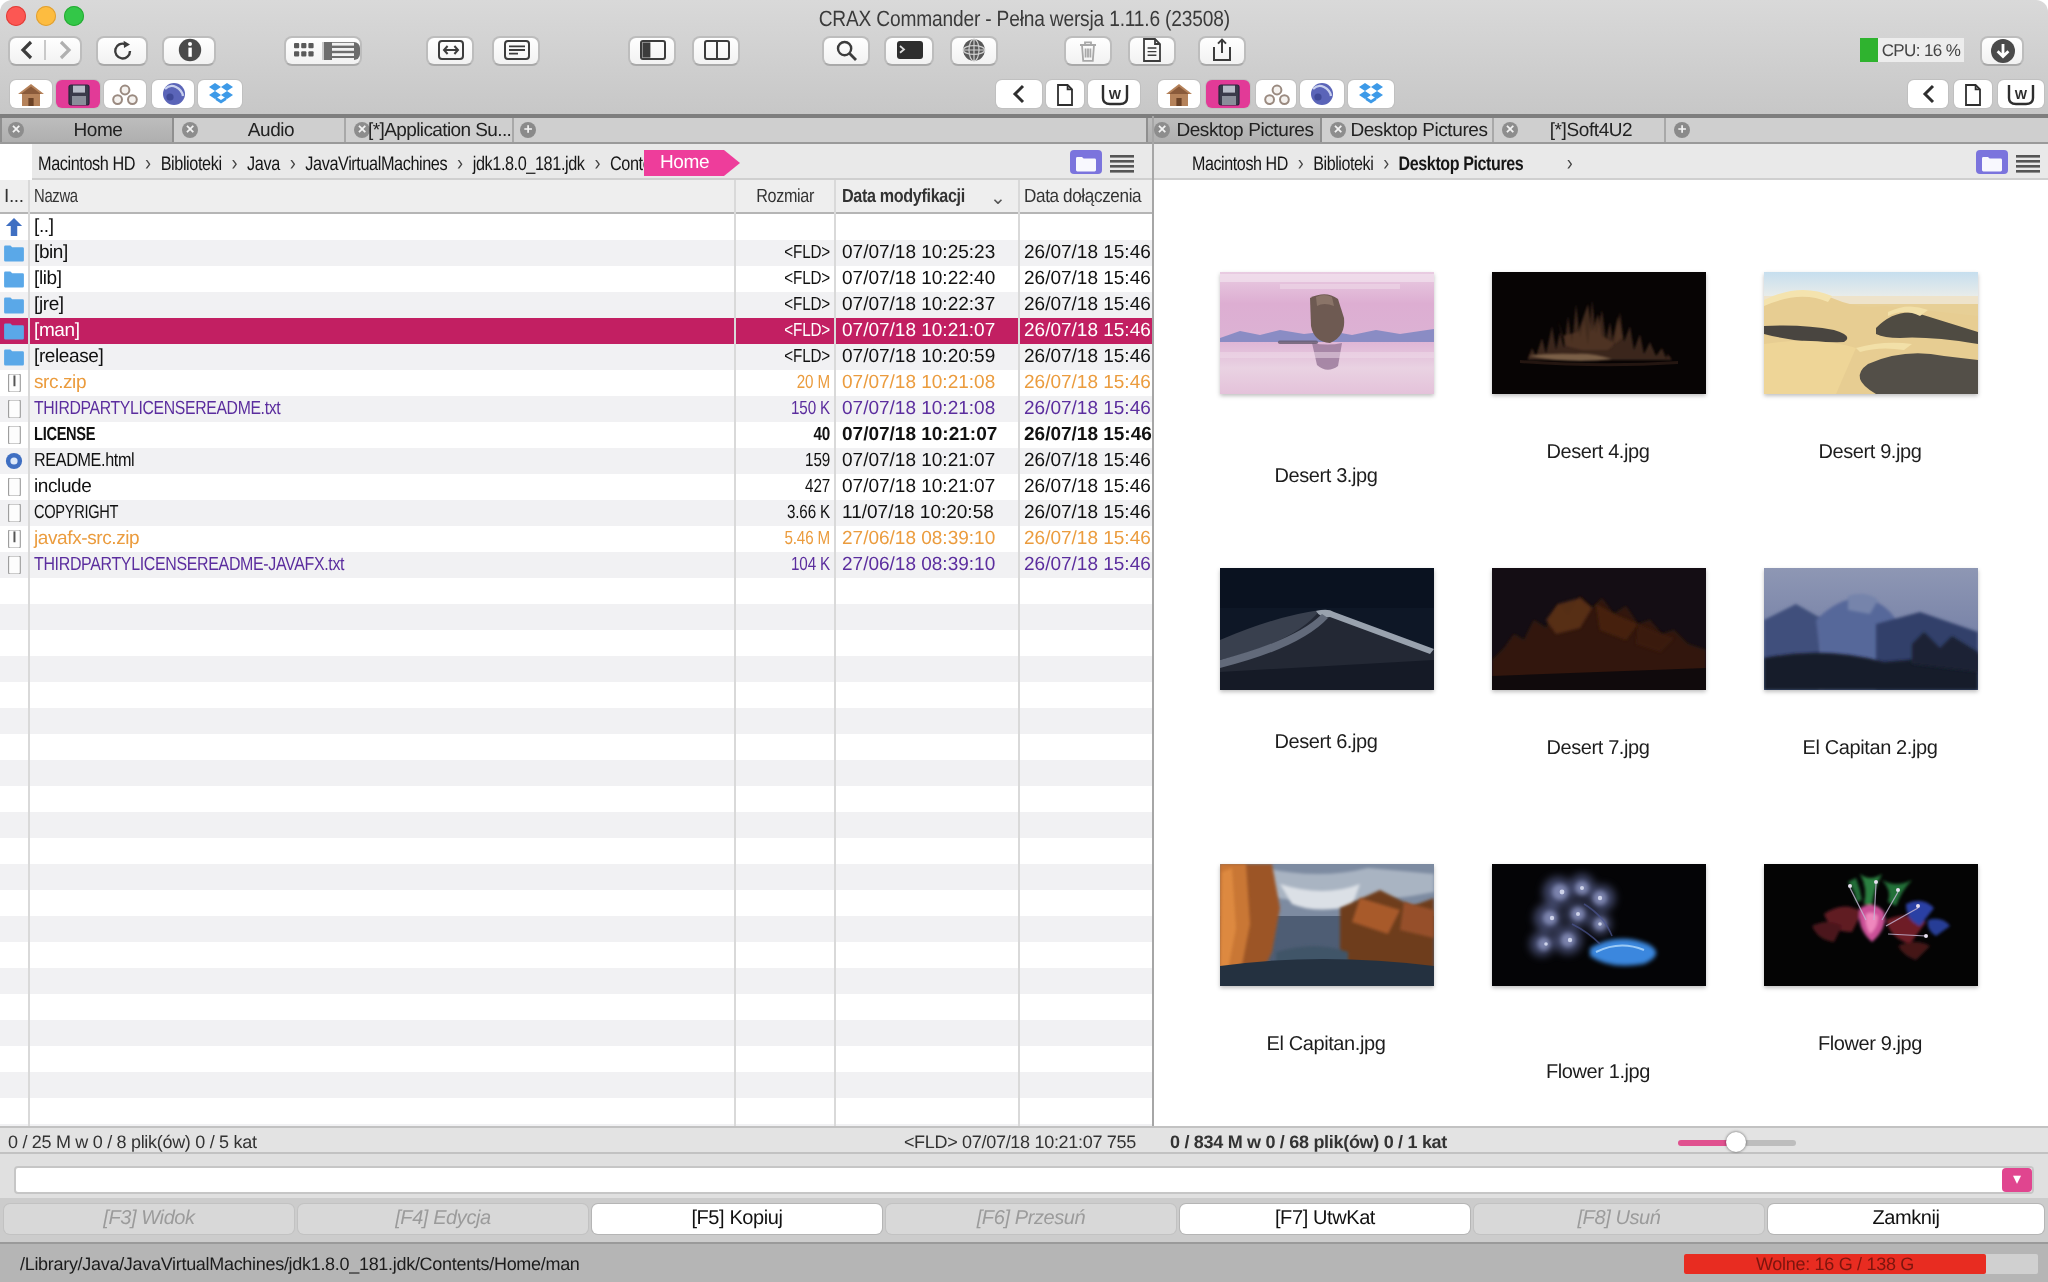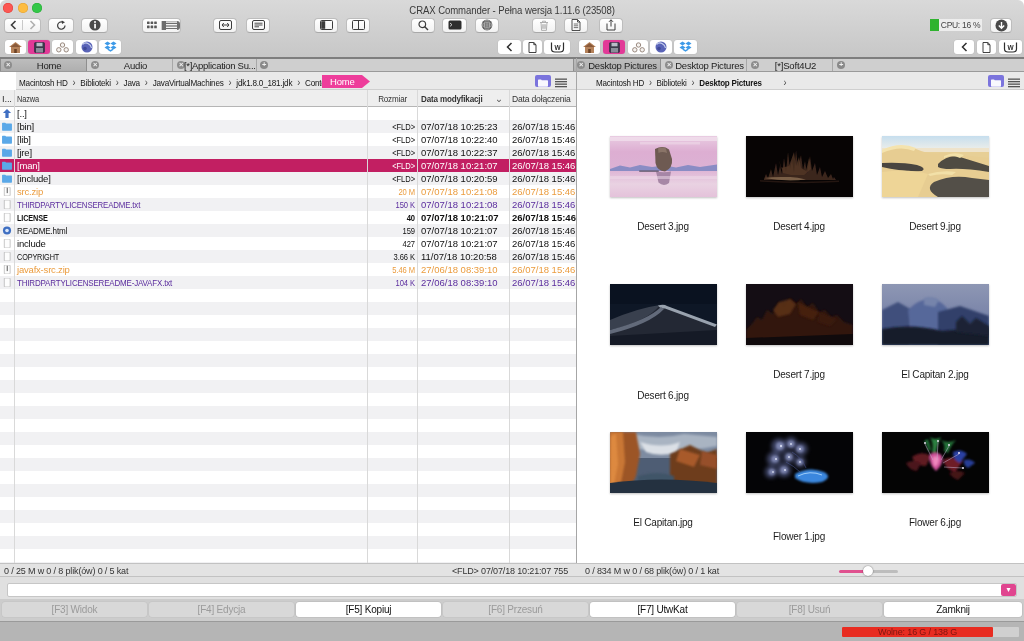--- a/index.html
+++ b/index.html
@@ -48,21 +48,21 @@
   #pdiv { left:576px; top:58px; width:1px; height:505px; background:#a6a6a6; }
   .thumb { position:absolute; width:107px; height:61px; box-shadow:0 1px 2px rgba(0,0,0,0.25); }
   .tlabel { position:absolute; width:130px; text-align:center; font-size:10px; color:#1d1d1d; letter-spacing:-0.2px; }
   
   #status { left:0; top:563px; width:1024px; height:14px; background:#e3e3e3; border-top:1px solid #c2c2c2; border-bottom:1px solid #c2c2c2; font-size:9px; color:#333; letter-spacing:-0.15px; }
   #cmdrow { left:0; top:577px; width:1024px; height:22px; background:#e0e0e0; }
   #cmdin { position:absolute; left:7px; top:6px; width:1010px; height:14px; background:#fff; border:1px solid #c6c6c6; border-radius:2px; }
   #cmdbtn { position:absolute; right:0px; top:0px; width:15px; height:12px; background:#e0458f; border-radius:2px; color:#fff; font-size:8px; text-align:center; line-height:12px; }
   #fnrow { left:0; top:599px; width:1024px; height:22px; background:#cccccc; }
   .fn { position:absolute; top:3px; height:15px; width:145px; border-radius:3px; font-size:10px; text-align:center; line-height:15px; letter-spacing:-0.2px; }
-  .fn.dis { background:#d8d8d8; color:#9b9b9b; box-shadow:0 0 0 0.5px #c2c2c2; }
+  .fn.dis { background:#d8d8d8; color:#9b9b9b; box-shadow:0 0 0 0.5px #c2c2c2;font-style:italic; }
   .fn.en { background:#ffffff; color:#111; box-shadow:0 0 0 0.5px #b5b5b5; }
   #bbar { left:0; top:621px; width:1024px; height:20px; background:#b5b5b5; border-top:1px solid #9a9a9a; font-size:9px; color:#1c1c1c; letter-spacing:-0.15px; }
 </style></head>
 <body>
 <div class="abs" id="chrome"></div>
 <div class="abs tl" style="left:2.5px; background:#fc5753; box-shadow:inset 0 0 0 0.5px #df3e38;"></div>
 <div class="abs tl" style="left:17.5px; background:#fdbc40; box-shadow:inset 0 0 0 0.5px #de9f34;"></div>
 <div class="abs tl" style="left:31.5px; background:#33c748; box-shadow:inset 0 0 0 0.5px #27aa35;"></div>
 <div class="abs" id="title"><span style="display:inline-block; transform:scaleX(0.87);">CRAX Commander - Pełna wersja 1.11.6 (23508)</span></div>
 
@@ -423,21 +423,21 @@
       </svg>
       <span class="nm">[man]</span>
       <span class="sz">&lt;FLD&gt;</span>
       <span class="dm">07/07/18 10:21:07</span>
       <span class="dd">26/07/18 15:46</span>
     </div>
  <div class="row" style="top:172px;">
       <svg class="icon" viewBox="0 0 11 10">
         <path d="M0 1.5 Q0 0.8 0.7 0.8 L3.5 0.8 L4.5 1.8 L10.3 1.8 Q11 1.8 11 2.5 L11 9 Q11 9.7 10.3 9.7 L0.7 9.7 Q0 9.7 0 9 Z" fill="#5aa8e8"></path>
       </svg>
-      <span class="nm">[include]</span>
+      <span class="nm">[release]</span>
       <span class="sz">&lt;FLD&gt;</span>
       <span class="dm">07/07/18 10:20:59</span>
       <span class="dd">26/07/18 15:46</span>
     </div>
  <div class="row fzip" style="top:185px;">
       <svg class="icon" viewBox="0 0 11 10">
         <rect x="2.5" y="0" width="6.5" height="10" rx="0.8" fill="#fdfdfd" stroke="#999" stroke-width="0.6"></rect>
         <rect x="5.2" y="0.8" width="1.1" height="6" fill="#555"></rect>
       </svg>
       <span class="nm">src.zip</span>
@@ -538,21 +538,21 @@
  <rect x="0" y="1" width="107" height="4" fill="#f2e2ee" opacity="0.7"></rect>
  <rect x="30" y="6" width="60" height="2.5" fill="#eed8e8" opacity="0.6"></rect>
  <path d="M0 33 L10 29.5 L20 31.5 L30 29 L42 31 L55 29.5 L66 31.5 L78 29 L90 31 L107 28.5 L107 35.5 L0 35.5 Z" fill="#8289c2" opacity="0.92"></path>
  <rect y="35" width="107" height="26" fill="url(#d3wat)"></rect>
  <path d="M45 13 Q53 9 59 13.5 L62 23 Q63 32 55 35.5 Q47 35 45.5 27 Z" fill="#6e5a52"></path>
  <path d="M48 12.5 Q52 10.5 56 12.5 L57 17 Q52 15 48.5 17 Z" fill="#8a7468"></path>
  <path d="M46 35.5 Q54 37 61 35.5 L59 47 Q53.5 51 48.5 46.5 Z" fill="#a080a0" opacity="0.9"></path>
  <rect x="29" y="34.2" width="20" height="1.8" rx="0.9" fill="#645a6e" opacity="0.8"></rect>
  <rect x="0" y="40" width="107" height="3" fill="#f0dcea" opacity="0.5"></rect>
 </svg>
-<div class="tlabel" style="left:598px; top:221px;">Desert 3.jpg</div>
+<div class="tlabel" style="left:598px; top:233px;">Desert 3.jpg</div>
 
 <svg class="thumb" style="left:746px; top:136px;" viewBox="0 0 107 61">
  <defs>
         <filter id="b0" x="-20%" y="-20%" width="140%" height="140%">
           <feGaussianBlur stdDeviation="0.5"></feGaussianBlur>
         </filter>
       </defs>
  <rect width="107" height="61" fill="#070404"></rect>
  <path filter="url(#b0)" d="M18 43 L20 38 L22 42 L25 33 L27 41 L30 27 L32 39 L34 30 L36 38 L38 22 L40 36 L42 16 L44 33 L46 24 L48 37 L50 14 L52 31 L55 19 L57 34 L59 25 L61 37 L64 20 L66 35 L69 27 L71 39 L74 31 L76 41 L79 35 L82 42 L85 38 L87 43 L88 41 L90 44 L18 44 Z" fill="#3b251c"></path>
  <path filter="url(#b0)" d="M33 24 L35 32 L43 30 L48 16 L50 30 L53 21 L55 32 L60 35 L63 22 L65 33 L58 39 L45 39 L37 37 Z" fill="#553727" opacity="0.75"></path>
@@ -584,21 +584,21 @@
 
 <svg class="thumb" style="left:610px; top:284px;" viewBox="0 0 107 61">
  <rect width="107" height="61" fill="#0e1726"></rect>
  <rect width="107" height="20" fill="#0a1220"></rect>
  <path d="M0 36 Q28 24 50 21 L55 22.5 Q38 38 0 46 Z" fill="#39404e"></path>
  <path d="M50 21 L107 41 L107 61 L0 61 L0 46 Q38 37 50 21 Z" fill="#232834"></path>
  <path d="M48 21.5 Q54 20 57 22 L107 40.5 L105 43 L55 24.5 Q50 25 48 21.5 Z" fill="#99a2ae"></path>
  <path d="M0 46 Q38 36 51 23 L54 25 Q40 40 0 50 Z" fill="#626a7a"></path>
  <path d="M0 52 L107 46 L107 61 L0 61 Z" fill="#151a26"></path>
 </svg>
-<div class="tlabel" style="left:598px; top:390px;">Desert 6.jpg</div>
+<div class="tlabel" style="left:598px; top:366px;">Desert 6.jpg</div>
 
 <svg class="thumb" style="left:746px; top:284px;" viewBox="0 0 107 61">
  <defs>
         <filter id="b1" x="-20%" y="-20%" width="140%" height="140%">
           <feGaussianBlur stdDeviation="0.8"></feGaussianBlur>
         </filter>
       </defs>
  <rect width="107" height="61" fill="#140d14"></rect>
  <path filter="url(#b1)" d="M0 46 L6 40 L11 33 L16 36 L21 26 L27 30 L33 18 L38 24 L44 14 L50 20 L55 15 L61 23 L67 19 L73 28 L79 26 L85 33 L91 31 L98 38 L107 41 L107 61 L0 61 Z" fill="#31190f"></path>
  <path filter="url(#b1)" d="M27 26 L33 18 L44 15 L50 20 L44 30 L32 33 Z" fill="#5c3018" opacity="0.9"></path>
@@ -723,27 +723,27 @@
         <path d="M62 35 L81 36"></path>
  </g>
  <g fill="#e8e0f0">
   <circle cx="43" cy="11" r="1"></circle>
         <circle cx="56" cy="9" r="1"></circle>
         <circle cx="67" cy="13" r="1"></circle>
         <circle cx="77" cy="21" r="1"></circle>
         <circle cx="81" cy="36" r="1"></circle>
  </g>
 </svg>
-<div class="tlabel" style="left:870px; top:517px;">Flower 6.jpg</div>
+<div class="tlabel" style="left:870px; top:517px;">Flower 9.jpg</div>
 </div>
 
 <div class="abs" id="status">
   <span class="abs" style="left:4px; top:2px;">0 / 25 M w 0 / 8 plik(ów) 0 / 5 kat</span>
   <span class="abs" style="left:380px; width:188px; text-align:right; top:2px;">&lt;FLD&gt; 07/07/18 10:21:07 755</span>
-  <span class="abs" style="left:585px; top:2px;">0 / 834 M w 0 / 68 plik(ów) 0 / 1 kat</span>
+  <span class="abs" style="left:585px; top:2px;font-weight:bold;">0 / 834 M w 0 / 68 plik(ów) 0 / 1 kat</span>
 </div>
 <div class="abs" style="left:839px; top:570px; width:33px; height:3px; background:#e0518f; border-radius:2px;"></div>
 <div class="abs" style="left:872px; top:570px; width:26px; height:3px; background:#bdbdbd; border-radius:2px;"></div>
 <div class="abs" style="left:863px; top:566px; width:10px; height:10px; background:#fff; border-radius:50%; box-shadow:0 0 1.5px rgba(0,0,0,0.6);"></div>
 
 <div class="abs" id="cmdrow">
     <div id="cmdin">
       <div id="cmdbtn">▾</div>
     </div>
   </div>
@@ -752,15 +752,16 @@
   <div class="fn dis" style="left:2px;">[F3] Widok</div>
   <div class="fn dis" style="left:149px;">[F4] Edycja</div>
   <div class="fn en" style="left:296px;">[F5] Kopiuj</div>
   <div class="fn dis" style="left:443px;">[F6] Przesuń</div>
   <div class="fn en" style="left:590px;">[F7] UtwKat</div>
   <div class="fn dis" style="left:737px;">[F8] Usuń</div>
   <div class="fn en" style="left:884px; width:138px;">Zamknij</div>
 </div>
 
 <div class="abs" id="bbar">
+  <span class="abs" style="left:10px; top:5px;">/Library/Java/JavaVirtualMachines/jdk1.8.0_181.jdk/Contents/Home/man</span>
   <div class="abs" style="left:842px; top:5px; width:177px; height:10px; background:#d0d0d0; border-radius:1px;"></div>
   <div class="abs" style="left:842px; top:5px; width:151px; height:10px; background:#e82c21; border-radius:1px; color:#7c150e; font-size:9px; text-align:center; line-height:10px;">Wolne: 16 G / 138 G</div>
 </div>
 
 </body></html>

